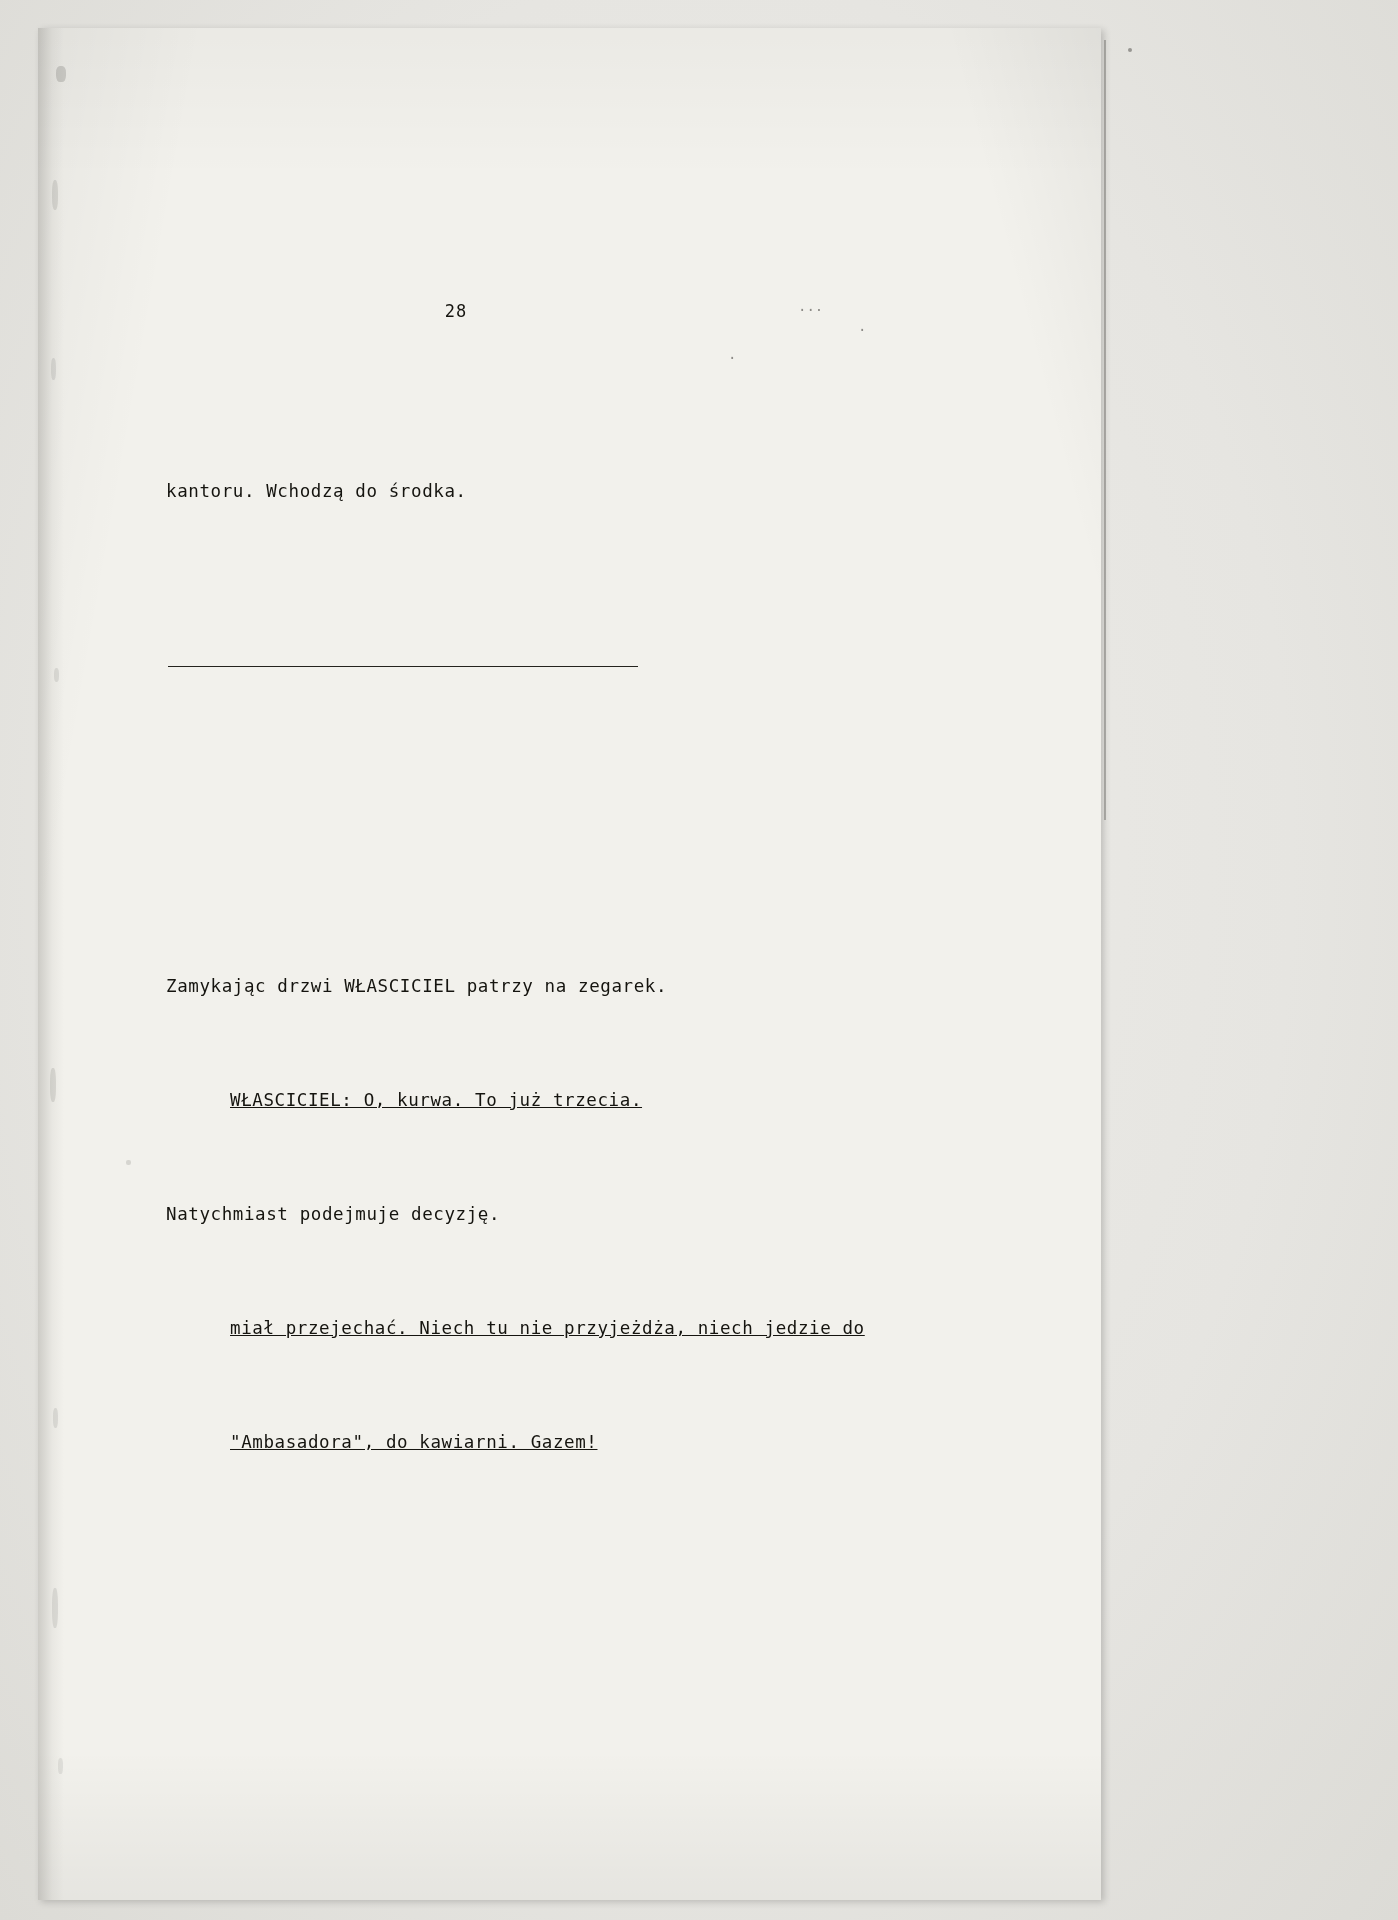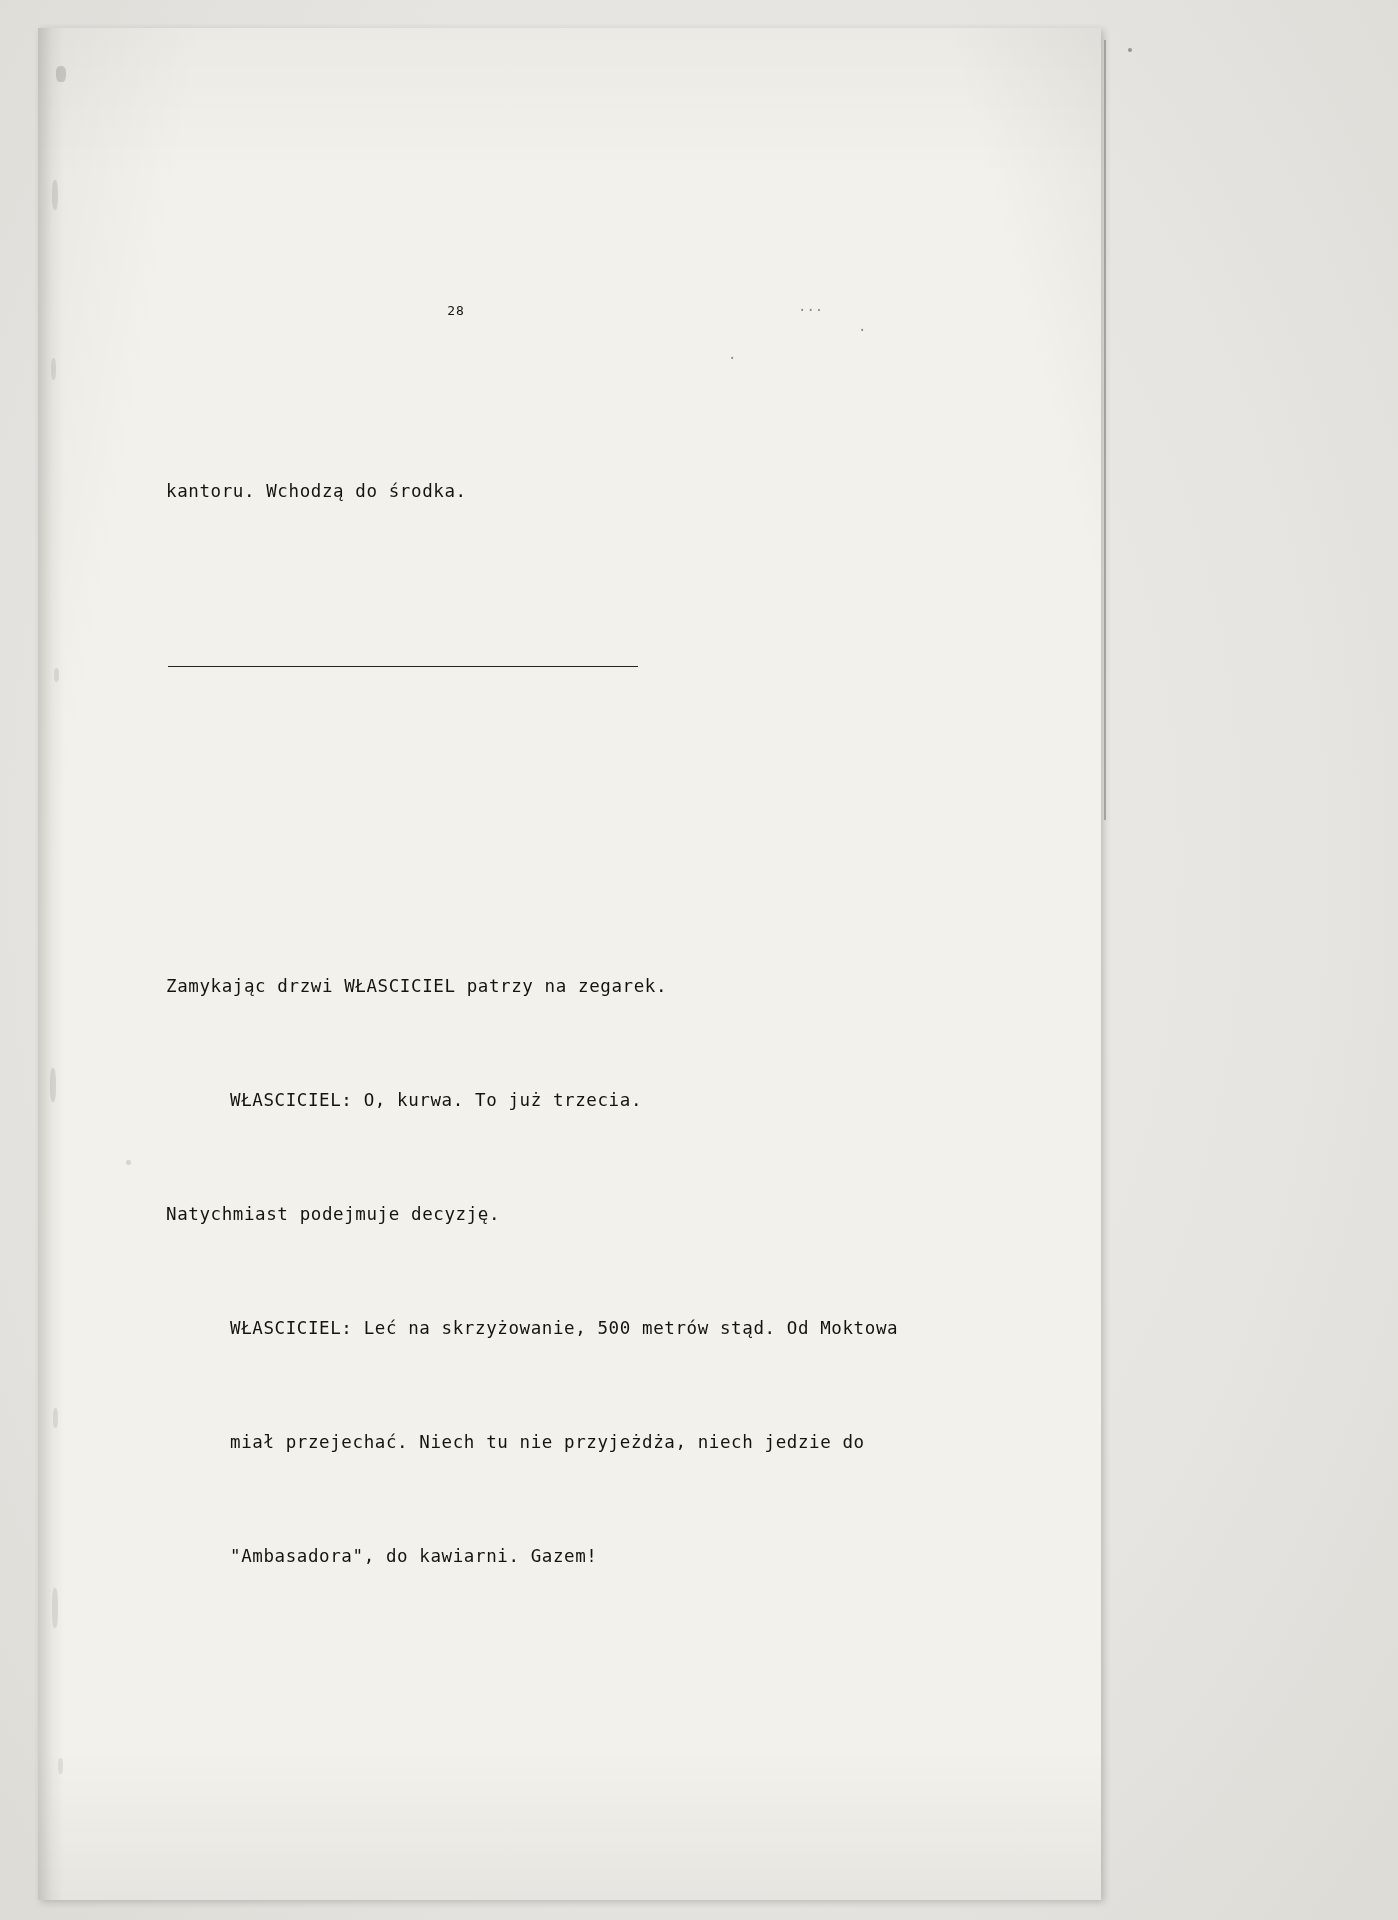--- a/index.html
+++ b/index.html
@@ -86,30 +86,31 @@
     font-size: 17.5px;
     line-height: 38px;
     letter-spacing: 0.6px;
     white-space: pre-wrap;
   }
 
   .page-number {
     text-align: center;
     width: 400px;
     margin: 0 0 28px 90px;
-    font-size: 13px;
+    font-size: 17px;
     letter-spacing: 1px;
   }
 
   .line {
     white-space: pre-wrap;
     min-height: 38px;
   }
   .line.ind {
     padding-left: 64px;
+    text-decoration: underline;
   }
   .line.wide {
     word-spacing: 0.6em;
   }
   .blank-big { height: 72px; }
 
   hr.rule {
     border: none;
     border-top: 1.6px solid #24231e;
     margin: 4px 0 0 0;
@@ -157,21 +158,20 @@
       <div class="line">kantoru. Wchodzą do środka.</div>
 
 
       <hr class="rule" id="rule-1">
 
       <div class="blank-big"></div>
 
       <div class="line">Zamykając drzwi WŁASCICIEL patrzy na zegarek.</div>
       <div class="line ind">WŁASCICIEL: O, kurwa. To już trzecia.</div>
       <div class="line">Natychmiast podejmuje decyzję.</div>
-      <div class="line ind">WŁASCICIEL: Leć na skrzyżowanie, 500 metrów stąd. Od Moktowa</div>
       <div class="line ind">miał przejechać. Niech tu nie przyjeżdża, niech jedzie do</div>
       <div class="line ind">"Ambasadora", do kawiarni. Gazem!</div>
       
       
 
       
       
 
       
 

